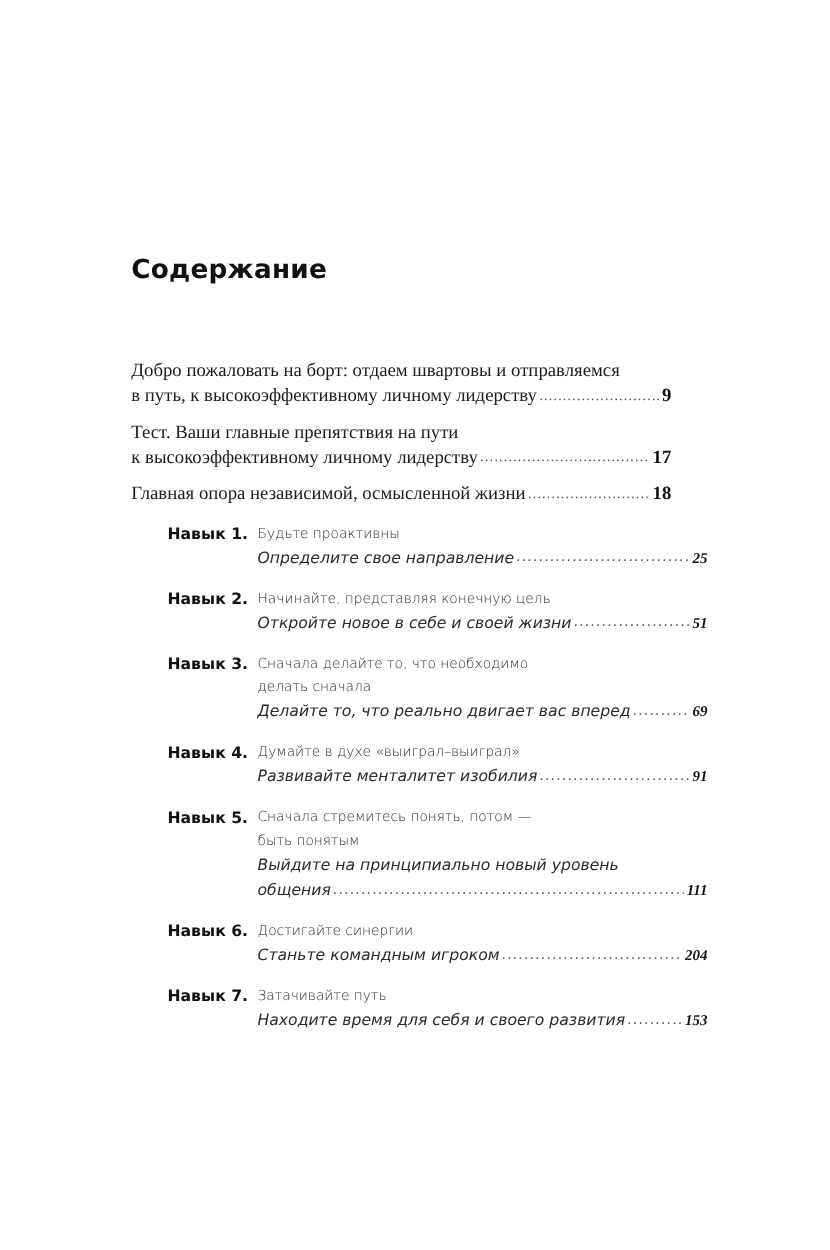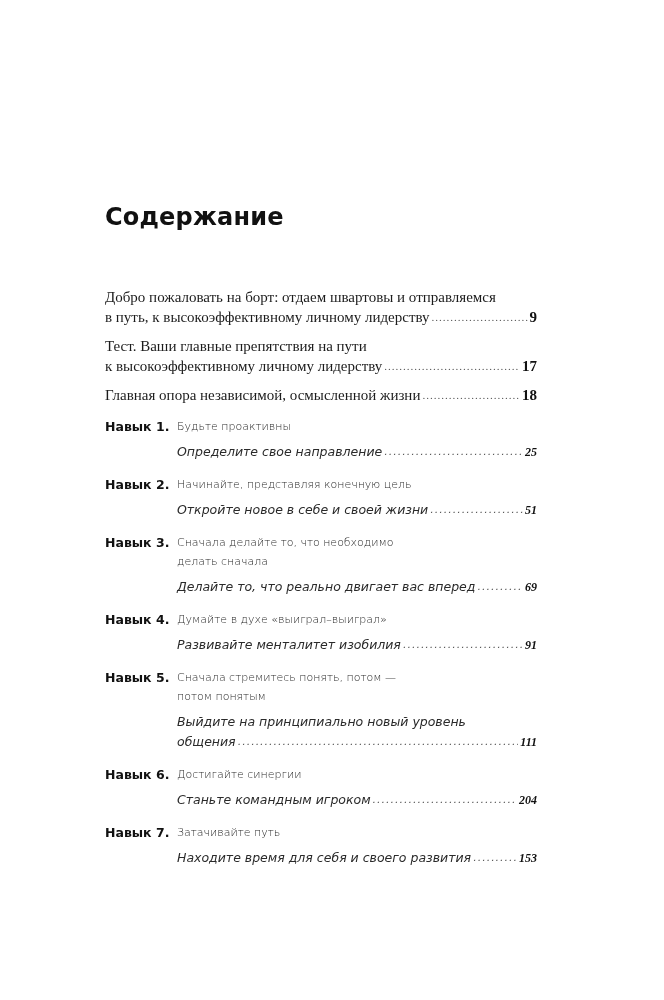--- a/index.html
+++ b/index.html
@@ -19,21 +19,21 @@
       left: 105px;
       top: 0;
       width: 432px;
     }
     .title {
       position: absolute;
       left: 0;
       top: 203px;
       font-family: "DejaVu Sans", sans-serif;
       font-weight: bold;
-      font-size: 24px;
+      font-size: 21px;
       letter-spacing: 0.2px;
       color: #111;
       white-space: nowrap;
     }
     .front {
       position: absolute;
       left: 0;
       top: 287px;
       width: 432px;
     }
@@ -82,34 +82,34 @@
       margin-bottom: 13px;
     }
     .skill-label {
       flex: 0 0 72px;
       font-family: "DejaVu Sans", sans-serif;
       font-weight: bold;
       font-size: 12.5px;
       line-height: 20px;
       color: #111;
       white-space: nowrap;
+      margin-left: 29px;
     }
     .skill-body {
       flex: 1 1 auto;
       width: 360px;
     }
     .skill-title {
       font-family: "DejaVu Sans", sans-serif;
       font-size: 11px;
       line-height: 19px;
       color: #2a2a2a;
       font-weight: 300;
     }
     .skill-sub {
-      margin-top: 6px;
       font-family: "DejaVu Sans", sans-serif;
       font-style: italic;
       font-size: 12.5px;
       line-height: 20px;
       color: #2a2a2a;
     }
     .skill-sub .pg {
       font-size: 12px;
     }
   </style>
@@ -200,21 +200,21 @@
           <span class="leader"></span>
           <span class="pg">91</span>
         </div>
       </div>
     </div>
 
     <div class="skill">
       <div class="skill-label">Навык 5.</div>
       <div class="skill-body">
         <div class="skill-title">Сначала стремитесь понять, потом —</div>
-        <div class="skill-title">потом понятым</div>
+        <div class="skill-title">быть понятым</div>
         <div class="skill-sub">
           <div class="line">
             <span class="txt">Выйдите на принципиально новый уровень</span>
           </div>
           <div class="line">
             <span class="txt">общения</span>
             <span class="leader"></span>
             <span class="pg">111</span>
           </div>
         </div>

